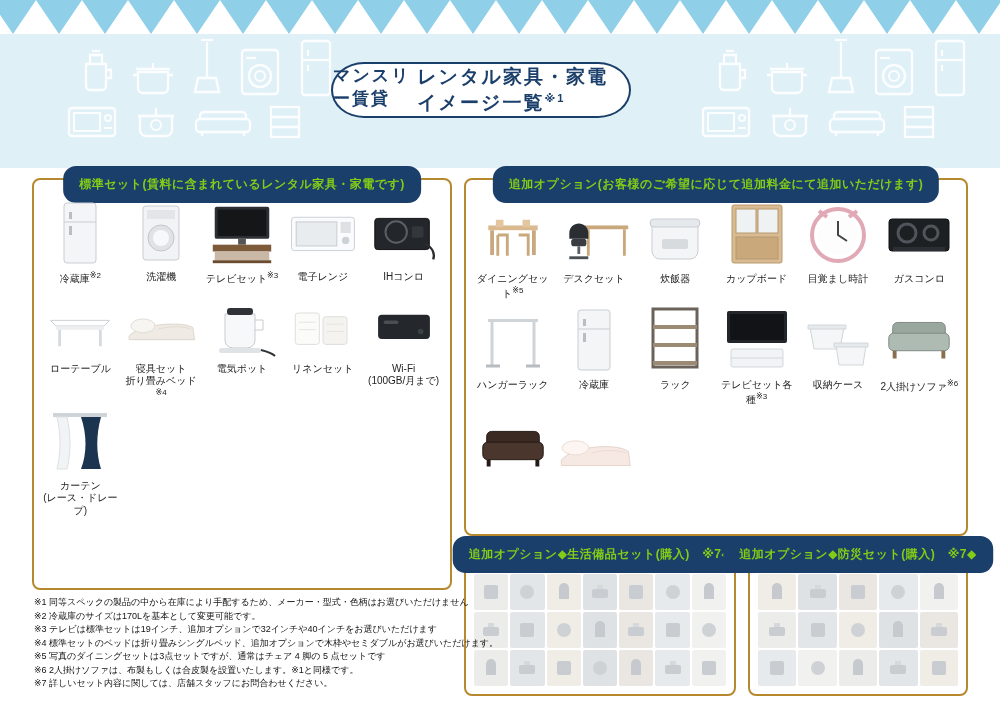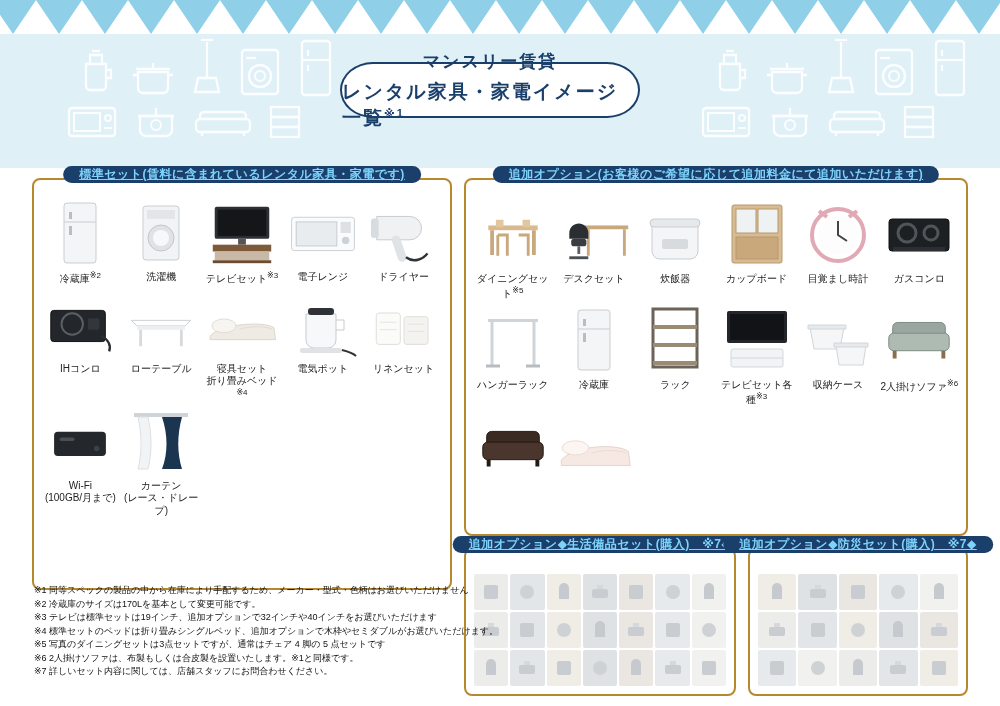--- a/index.html
+++ b/index.html
@@ -32,54 +32,53 @@
     position: absolute; top: 0;
     width: 46px; height: 34px;
     background: #8fcfe8;
     clip-path: polygon(0 0, 100% 0, 50% 100%);
   }
   .icon-row { position: absolute; display: flex; align-items: flex-end; gap: 16px; }
   .hicon { opacity: .9; }
 
   .title-box {
     position: absolute;
-    left: 340px; top: 62px;
+    left: 331px; top: 62px;
     width: 300px; height: 56px;
     background: #ffffff;
     border: 2px solid #1b3f6b;
     border-radius: 40px / 34px;
-    display: flex; flex-direction: column;
+    display: flex; flex-direction: row;
     align-items: center; justify-content: center;
     color: #1b3f6b;
     letter-spacing: 2px;
   }
   .title-line1 { font-size: 17px; font-weight: bold; margin-bottom: 6px; }
   .title-line2 { font-size: 19px; font-weight: bold; }
   .title-line2 .note { font-size: 11px; vertical-align: super; }
 
   
   .panel {
     position: absolute;
     border: 2px solid #b7892f;
     border-radius: 8px;
     background: #ffffff;
   }
   .panel-title {
     position: absolute;
     top: -14px; left: 50%;
     transform: translateX(-50%);
     background: #1b3f6b;
-    color: #7dd3fc;
+    color: #84cc16;
     font-size: 12px;
     font-weight: bold;
-    padding: 0 16px;
+    padding: 10px 16px;
     border-radius: 13px;
     white-space: nowrap;
     letter-spacing: .5px;
-    text-decoration: underline;
   }
 
   #panel-standard { left: 32px; top: 178px; width: 420px; height: 412px; }
   #panel-option   { left: 464px; top: 178px; width: 504px; height: 358px; }
   #panel-living   { left: 464px; top: 548px; width: 272px; height: 148px; }
   #panel-disaster { left: 748px; top: 548px; width: 220px; height: 148px; }
 
   .grid {
     position: absolute;
     top: 16px; left: 6px; right: 6px; bottom: 6px;
@@ -117,21 +116,21 @@
   .cell {
     background: #f3f3f1;
     border-radius: 2px;
     display: flex; align-items: center; justify-content: center;
     overflow: hidden;
   }
 
   
   .notes {
     position: absolute;
-    left: 34px; top: 584px;
+    left: 34px; top: 596px;
     width: 420px;
     font-size: 9px;
     color: #111;
     line-height: 1.5;
   }
   .notes div { white-space: nowrap; }
 
   
   svg { display: block; }
 </style>
@@ -363,31 +362,20 @@
               <rect x="11" y="21" width="44" height="26" fill="#e9ecef" stroke="#c4c9cd"></rect>
               <rect x="59" y="21" width="11" height="12" fill="#dde1e4"></rect>
               <circle cx="64.5" cy="41" r="4" fill="#cdd2d6"></circle>
             </svg>
           </div>
           <div class="cap">電子レンジ</div>
         </div>
         <div class="item">
           <div class="thumb">
             <svg width="76" height="66" viewBox="0 0 76 66">
-              <path d="M10 16h34a12 12 0 0 1 0 24H10z" fill="#f0f1f3" stroke="#c6cacd"></path>
-              <rect x="4" y="18" width="8" height="20" rx="3" fill="#d8dce0"></rect>
-              <path d="M30 40l6 18" stroke="#dfe3e6" stroke-width="9" stroke-linecap="round"></path>
-              <path d="M40 58c8 6 18 2 22-4" stroke="#2f3337" stroke-width="2.5" fill="none"></path>
-            </svg>
-          </div>
-          <div class="cap">ドライヤー</div>
-        </div>
-        <div class="item">
-          <div class="thumb">
-            <svg width="76" height="66" viewBox="0 0 76 66">
               <rect x="8" y="18" width="56" height="32" rx="3" fill="#23262a" stroke="#111"></rect>
               <circle cx="30" cy="32" r="11" fill="none" stroke="#5a6066" stroke-width="2"></circle>
               <rect x="46" y="26" width="12" height="12" rx="2" fill="#33373b"></rect>
               <path d="M60 44c7 4 10 10 8 16" stroke="#2b2e31" stroke-width="2.5" fill="none"></path>
             </svg>
           </div>
           <div class="cap">IHコンロ</div>
         </div>
         <div class="item">
           <div class="thumb">

